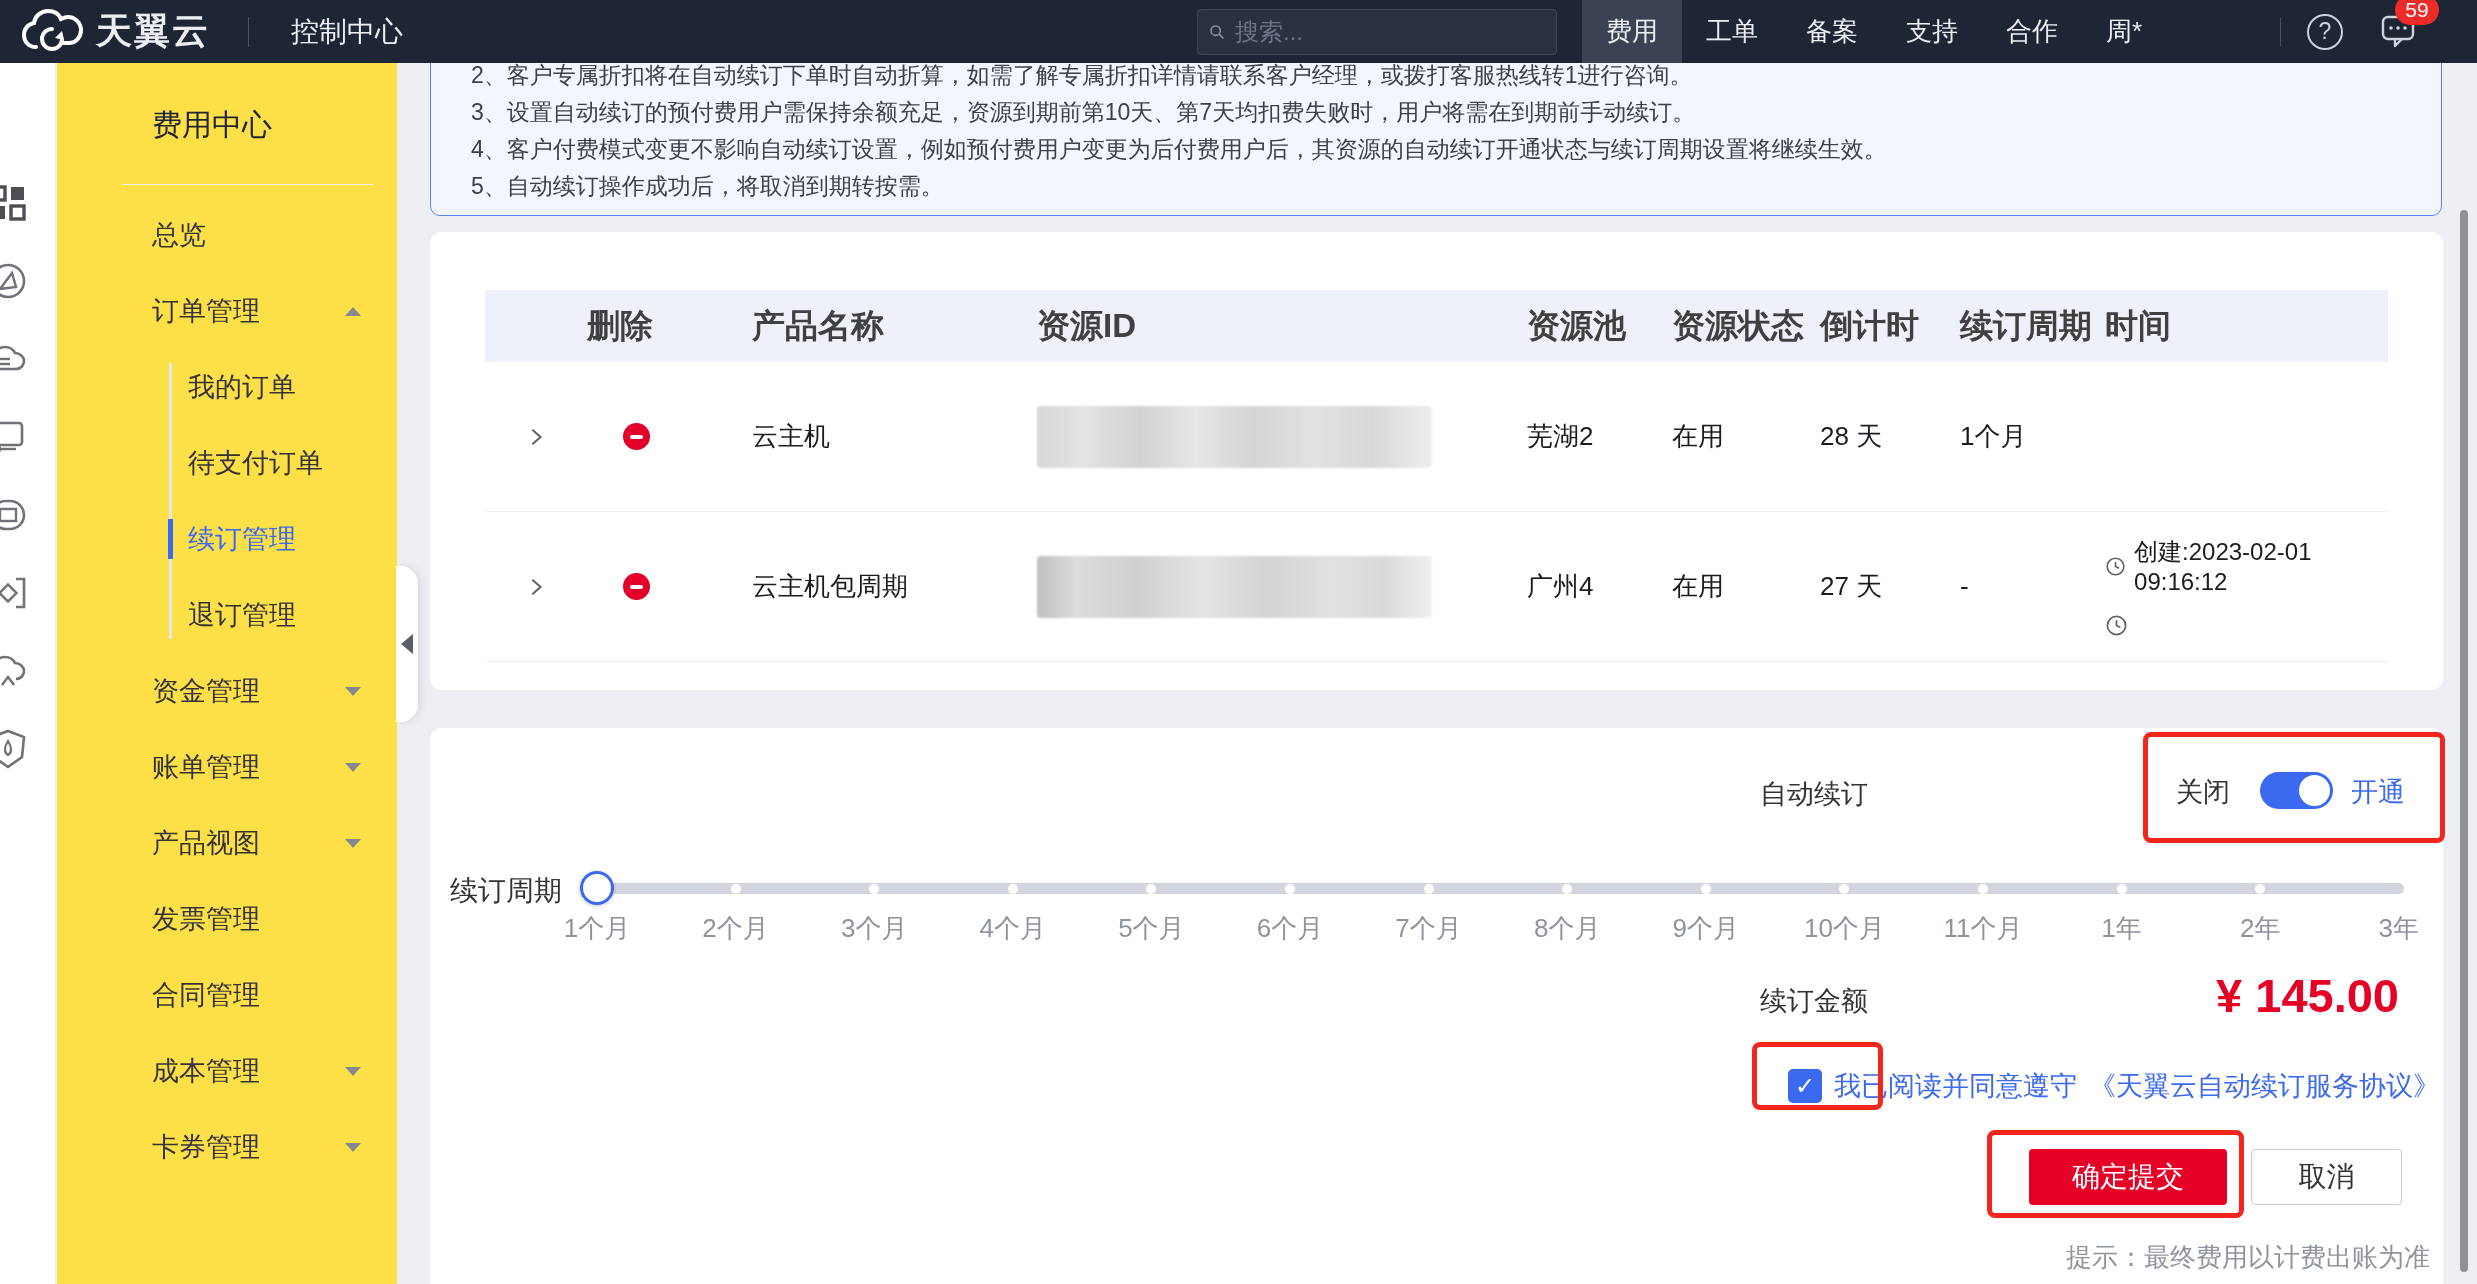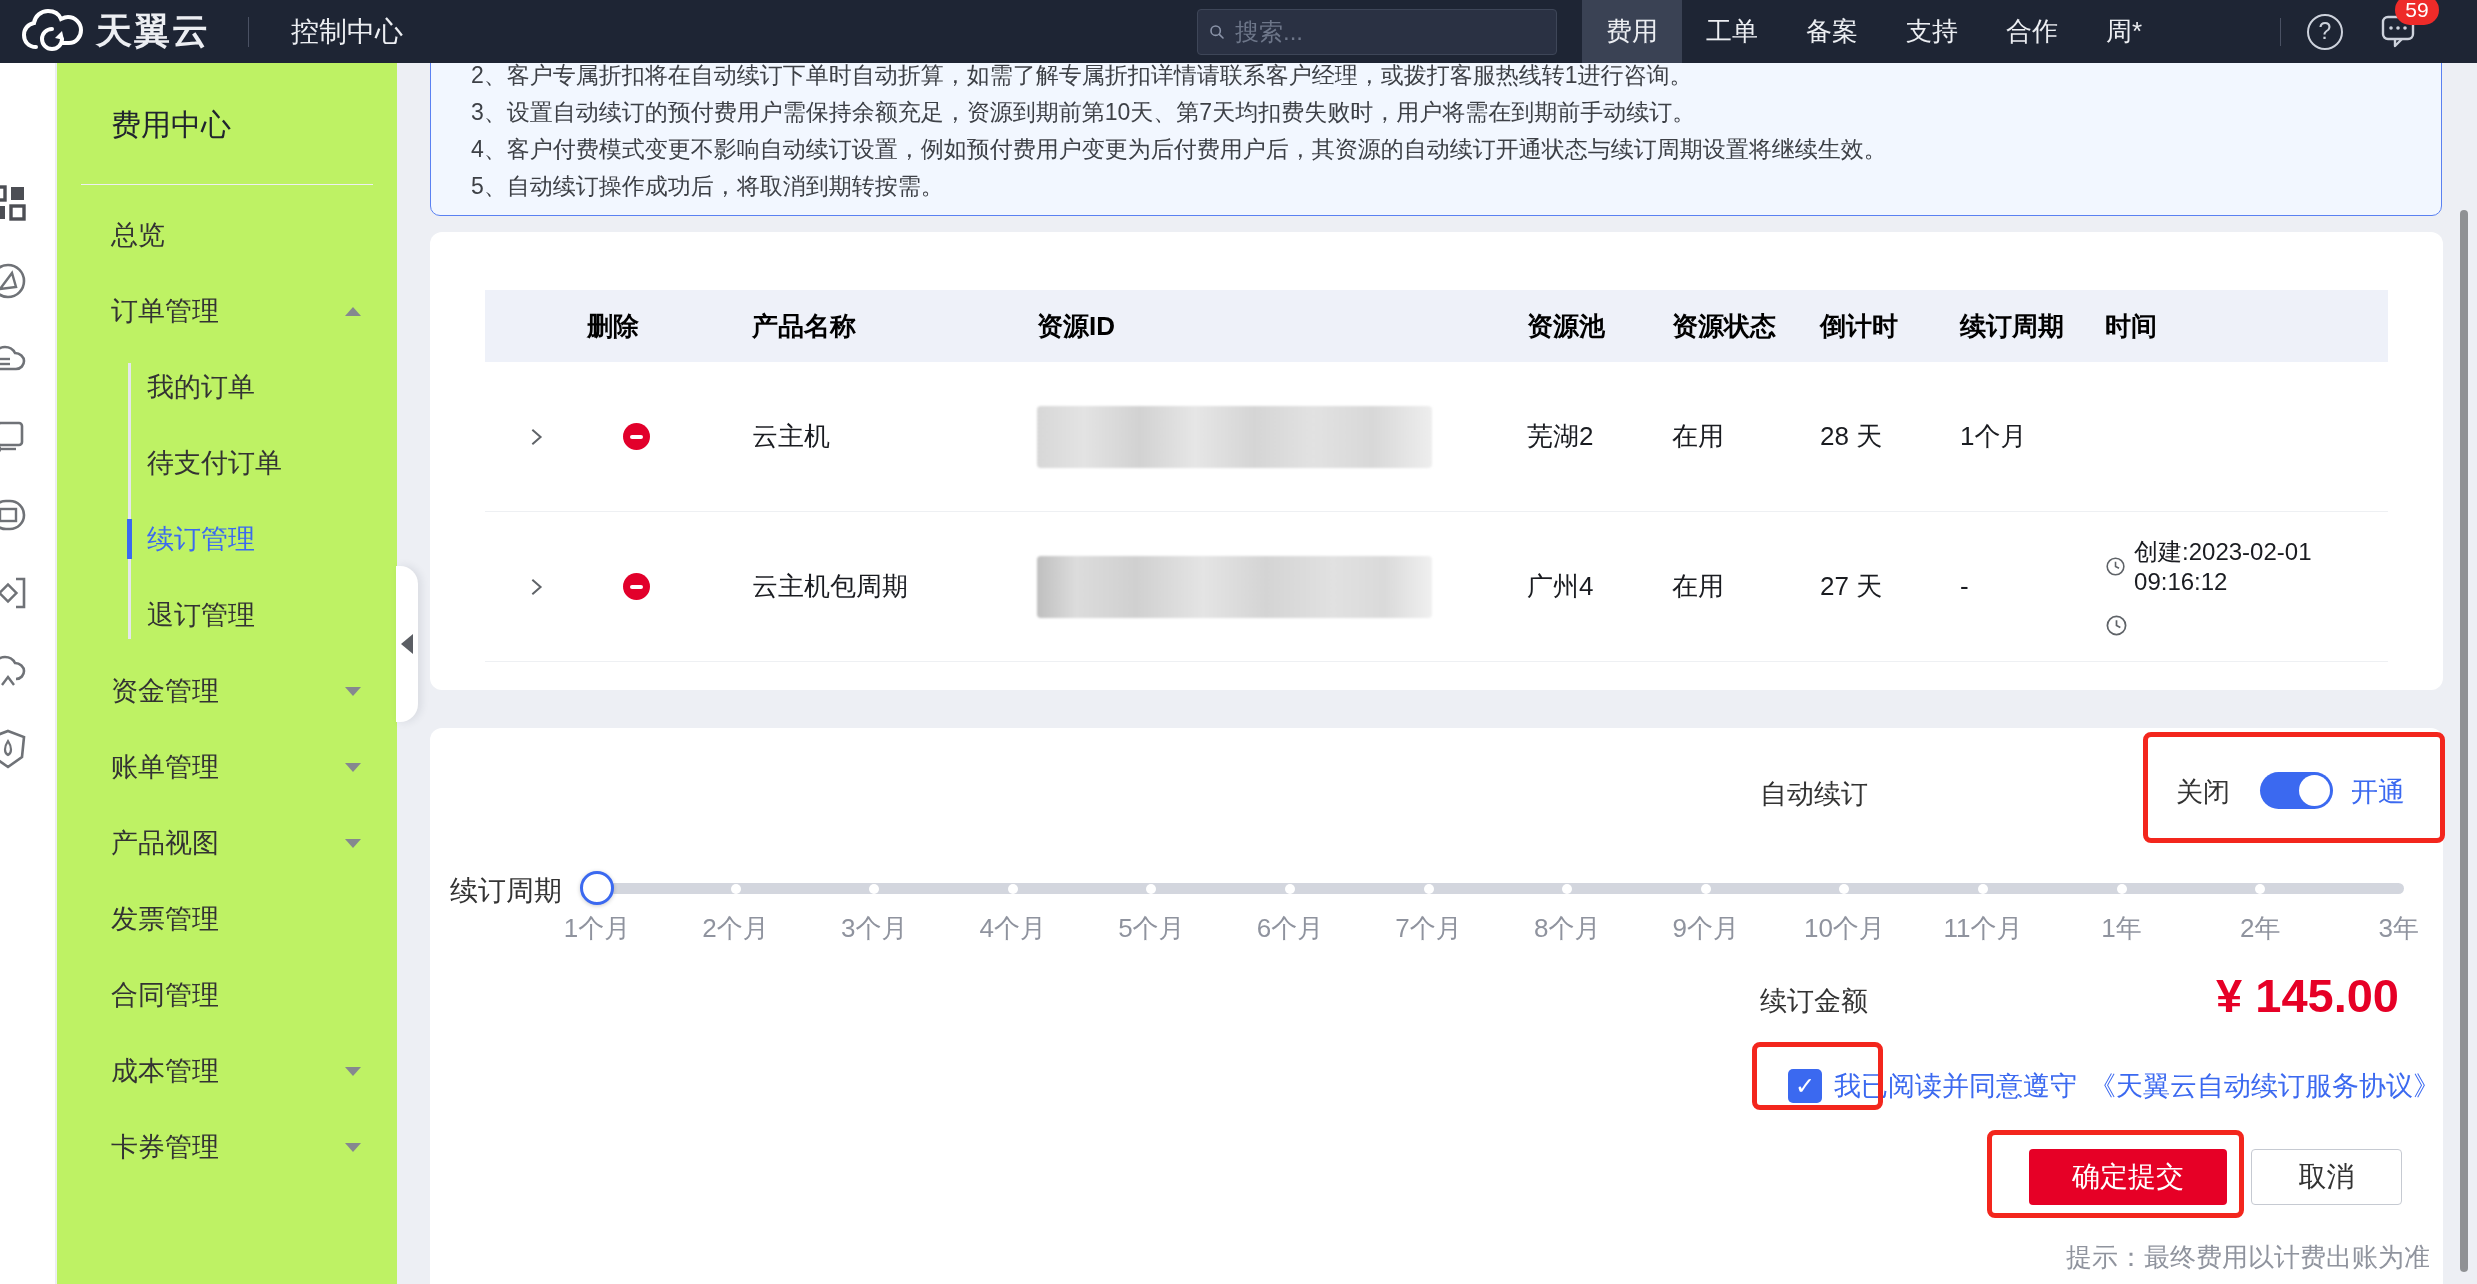--- a/index.html
+++ b/index.html
@@ -29,21 +29,21 @@
   .msg-wrap { position:relative; margin-right:60px; }
   .badge { position:absolute; top:-16px; left:16px; min-width:44px; height:30px; background:#ee2b29; color:#fff;
            font-size:21px; border-radius:15px; display:flex; align-items:center; justify-content:center; padding:0 8px; }
 
   
   .icon-rail { position:absolute; top:63px; left:0; width:56px; bottom:0; background:#fff;
                border-right:1px solid #ebedf1; overflow:hidden; z-index:10; }
   .rail-icon { position:absolute; left:-14px; width:44px; height:44px; color:#6f7277; }
 
   
-  .sidebar { position:absolute; top:63px; left:57px; width:340px; bottom:0; background:#bef264; z-index:10; }
+  .sidebar { position:absolute; top:63px; left:57px; width:340px; bottom:0; background:#fde047; z-index:10;padding-left:41px; }
   .sb-title { font-size:30px; color:#20242e; margin:42px 0 0 54px; }
   .sb-divider { border-top:1px solid #edeff2; margin:38px 24px 0 24px; }
   .sb-list { margin-top:12px; }
   .sb-item { height:76px; display:flex; align-items:center; padding-left:54px; font-size:27px; color:#333;
              position:relative; cursor:pointer; }
   .sb-sub { position:relative; }
   .sb-sub:before { content:""; position:absolute; left:71px; top:14px; bottom:14px; width:3px; background:#e5e7ec; }
   .sb-subitem { height:76px; display:flex; align-items:center; padding-left:90px; font-size:27px; color:#333;
                 position:relative; cursor:pointer; }
   .sb-subitem.active { color:#3b69f0; }
@@ -64,21 +64,21 @@
             border:1px solid #5a81f2; border-radius:10px; padding:16px 0 0 40px; }
   .notice-line { font-size:23px; color:#3d4046; line-height:37px; }
 
   .card { position:absolute; left:32px; background:#fff; border-radius:12px; }
   .card-table { top:169px; width:2013px; height:458px; }
   .card-form { top:665px; width:2013px; height:620px; border-radius:12px; }
 
   
   .tbl { margin:58px 55px 0 55px; }
   .tbl-grid { display:grid; grid-template-columns:90px 165px 285px 490px 145px 148px 140px 145px auto; align-items:center; }
-  .tbl-head { background:#eef1f9; height:72px; font-weight:bold; font-size:26px; color:#000000; }
+  .tbl-head { background:#eef1f9; height:72px; font-weight:bold; font-size:33px; color:#404040; }
   .tbl-head > div { padding-left:12px; }
   .tbl-row { height:150px; border-bottom:1px solid #eef0f3; font-size:26px; color:#1a1c21; }
   .tbl-row > div { padding-left:12px; }
   .cell-center { display:flex; align-items:center; }
   .row-chevron { padding-left:40px !important; }
   .del-icon { width:27px; height:27px; border-radius:50%; background:#e2002b; position:relative; margin-left:36px; cursor:pointer; }
   .del-icon:after { content:""; position:absolute; left:7px; top:12px; width:13px; height:4px; background:#fff; border-radius:2px; }
   .blur-block { width:395px; height:62px; border-radius:4px;
                 background:linear-gradient(90deg,#d7d7d7 0%,#e3e3e3 12%,#d2d2d2 26%,#e6e6e6 40%,#d5d5d5 55%,#e2e2e2 70%,#d8d8d8 85%,#eeeeee 100%);
                 filter:blur(1px); }

